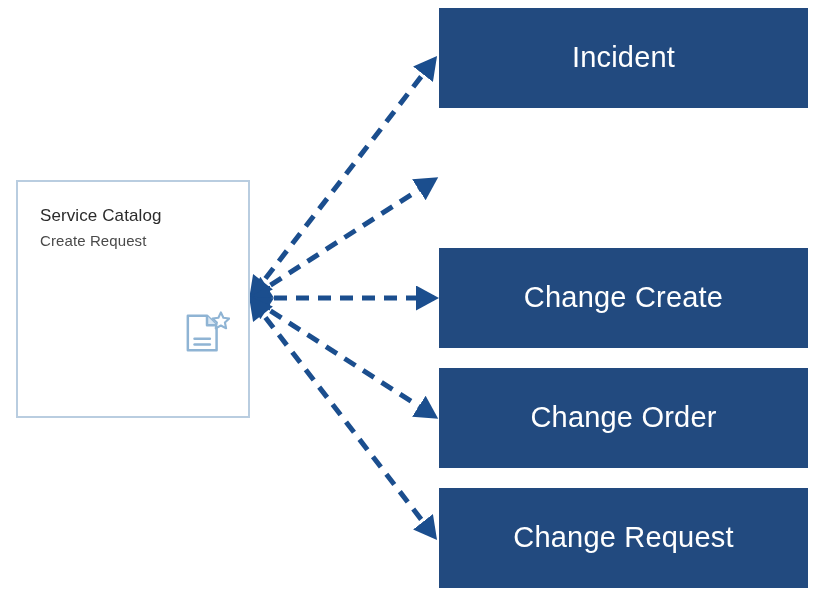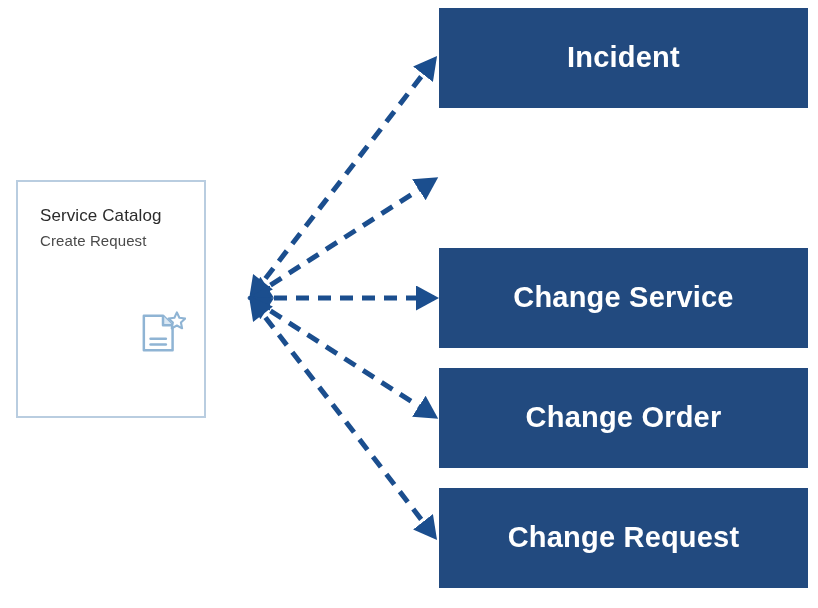--- a/index.html
+++ b/index.html
@@ -16,21 +16,21 @@
     height: 608px;
     background: #ffffff;
     overflow: hidden;
   }
 
   
   #source-card {
     position: absolute;
     left: 16px;
     top: 180px;
-    width: 190px;
+    width: 234px;
     height: 238px;
     background: #ffffff;
     border: 2px solid #b9cde0;
     box-sizing: border-box;
   }
   #source-card .card-title {
     position: absolute;
     left: 22px;
     top: 24px;
     font-size: 17px;
@@ -63,21 +63,21 @@
     height: 100px;
     background: #224a7f;
     display: flex;
     align-items: center;
     justify-content: center;
     box-sizing: border-box;
   }
   .target-box .box-label {
     color: #ffffff;
     font-size: 29px;
-    font-weight: 700;
+    font-weight: 400;
     letter-spacing: 0.2px;
     text-align: center;
     line-height: 1.1;
   }
 
   
   #arrows-layer {
     position: absolute;
     left: 0;
     top: 0;
@@ -123,21 +123,21 @@
       <line x1="11" y1="36" x2="27" y2="36" stroke="#8fb4d4" stroke-width="2.6" stroke-linecap="round"></line>
 
       <path d="M38.5 2.5 l2.6 5.6 6.1 0.8 -4.5 4.2 1.2 6.0 -5.4 -2.9 -5.4 2.9 1.2 -6.0 -4.5 -4.2 6.1 -0.8 z" fill="#ffffff" stroke="#8fb4d4" stroke-width="2.2" stroke-linejoin="round"></path>
     </svg>
   </div>
 
   <div class="target-box" style="top:8px">
     <span class="box-label">Incident</span>
   </div>
   <div class="target-box" style="top:248px">
-    <span class="box-label">Change Service</span>
+    <span class="box-label">Change Create</span>
   </div>
   <div class="target-box" style="top:368px">
     <span class="box-label">Change Order</span>
   </div>
   <div class="target-box" style="top:488px">
     <span class="box-label">Change Request</span>
   </div>
 
 </div>
 

